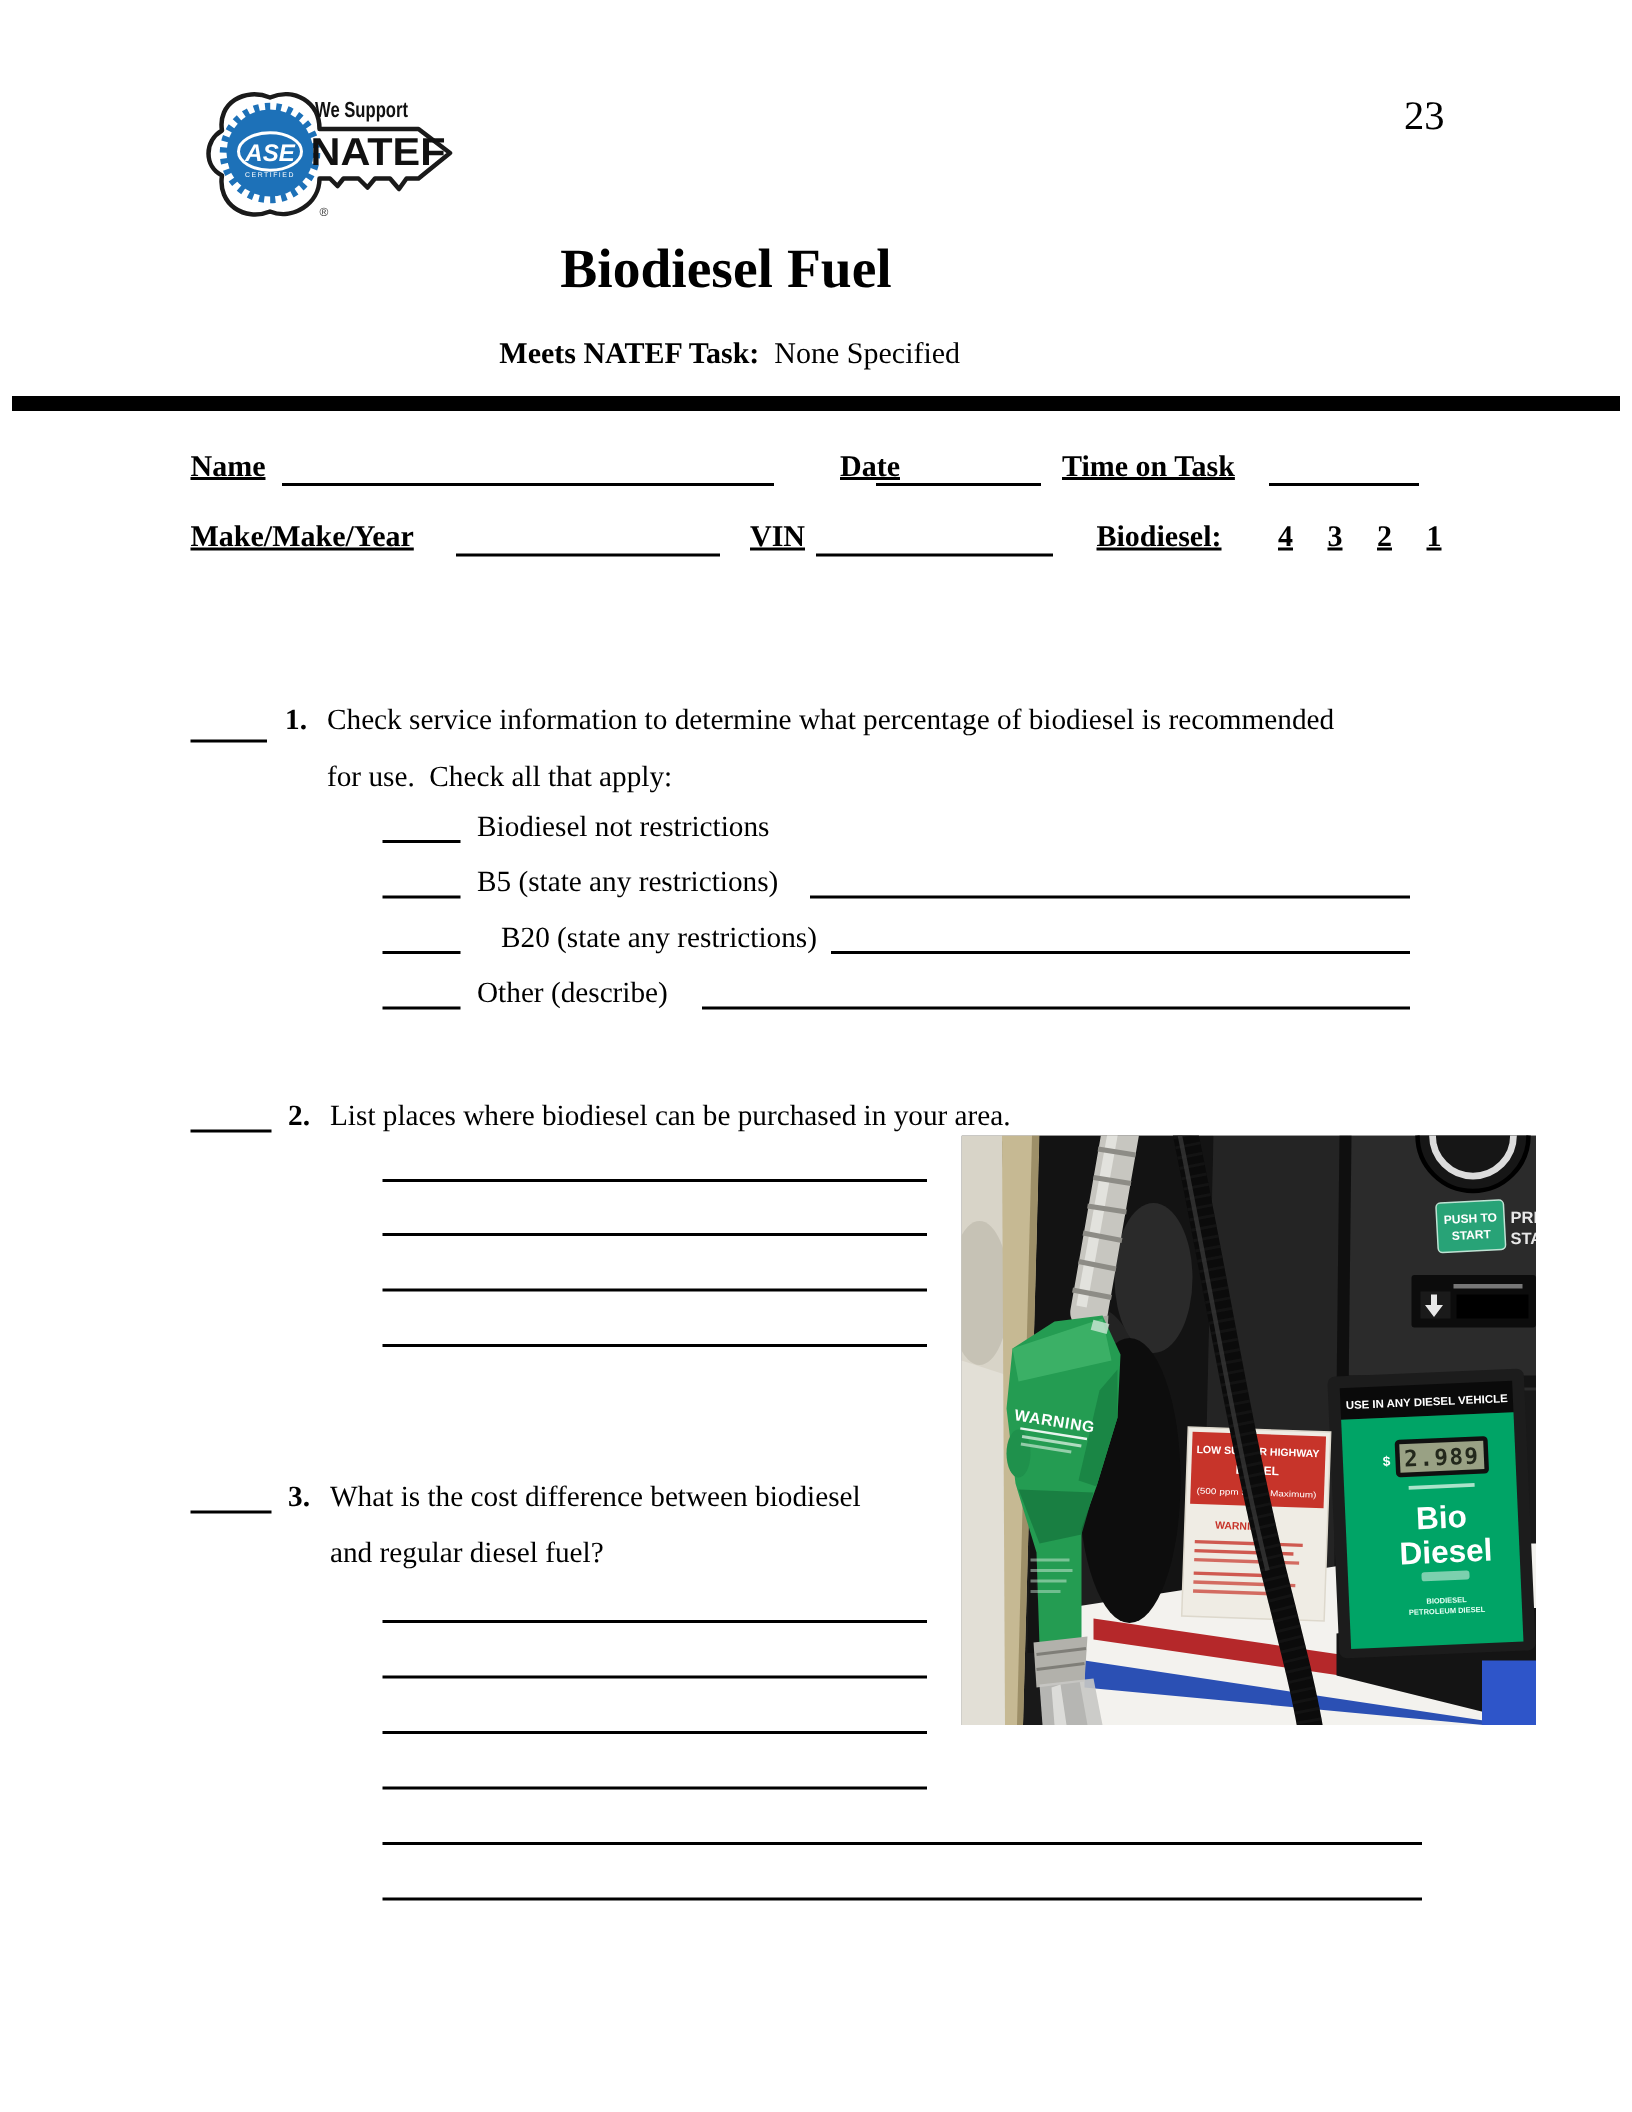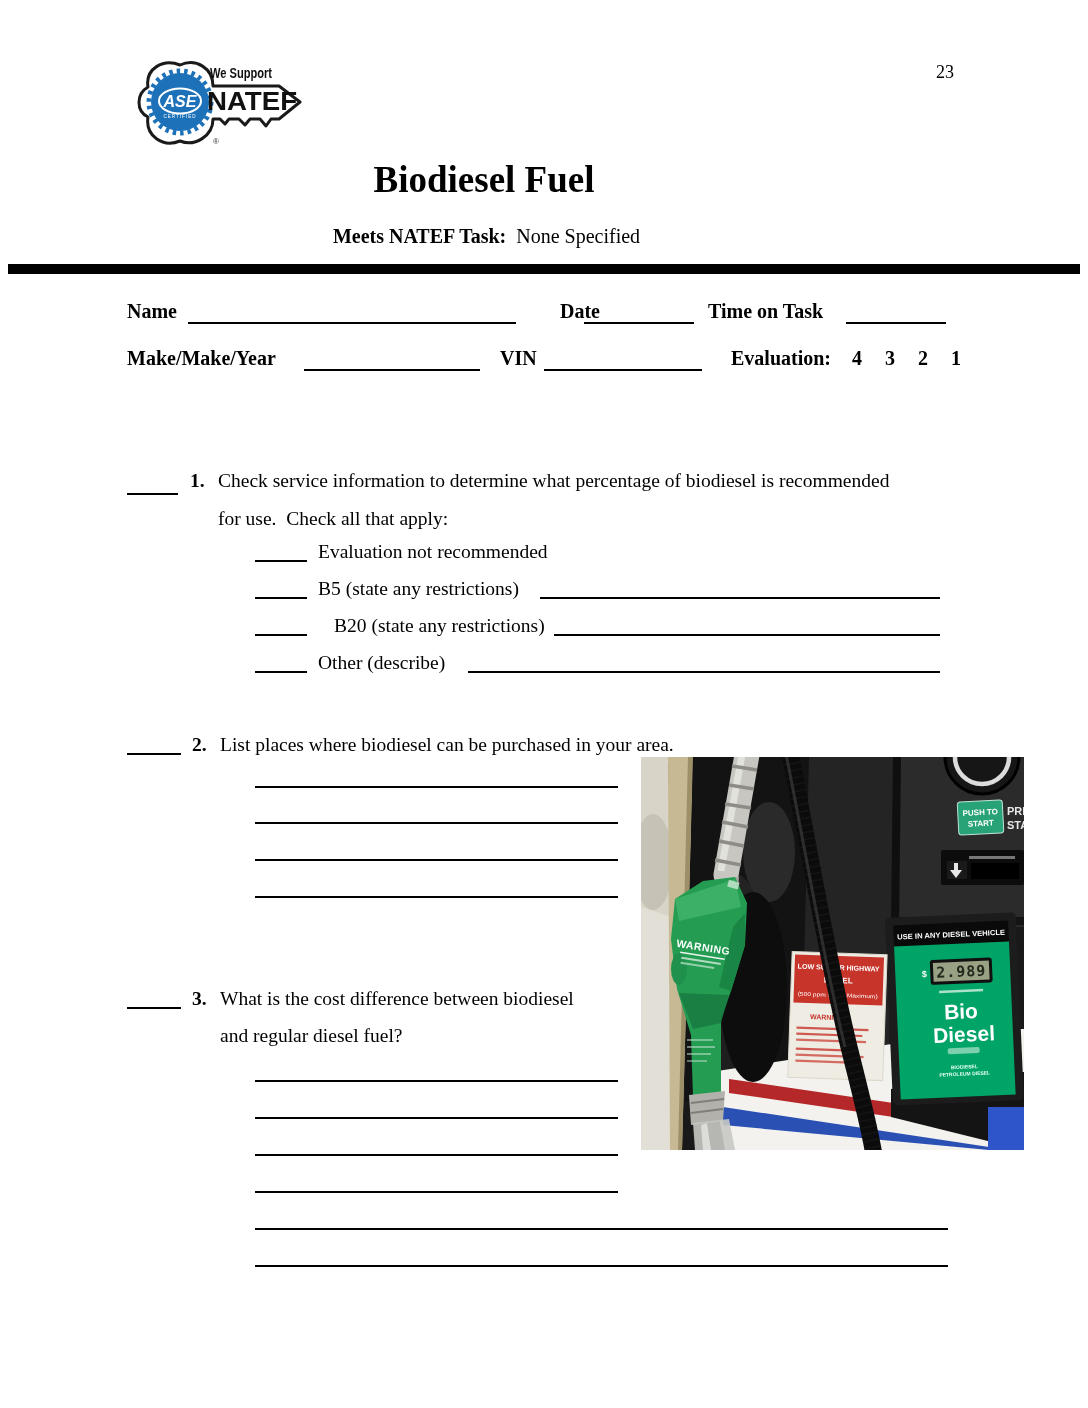--- a/index.html
+++ b/index.html
@@ -1,25 +1,25 @@
 <!DOCTYPE html>
 <html><head>
 <meta charset="utf-8">
 <style>
   html,body{margin:0;padding:0;background:#fff;}
   .page{position:relative;width:1088px;height:1408px;background:#ffffff;overflow:hidden;
         font-family:"Liberation Serif","DejaVu Serif",serif;color:#000;}
   .abs{position:absolute;}
-  .pagenum{position:absolute;font-size:18px;}
+  .pagenum{position:absolute;font-size:27px;}
   .title{position:absolute;left:0;width:968px;text-align:center;font-weight:bold;font-size:37px;}
   .subtitle{position:absolute;left:0;width:973px;text-align:center;font-size:20px;}
   .subtitle .val{margin-left:10px;}
   .b{font-weight:bold;}
   .thick{position:absolute;left:8px;top:264px;width:1072px;height:10px;background:#000;}
-  .lbl{position:absolute;font-weight:bold;font-size:20px;white-space:pre;}
+  .lbl{position:absolute;font-weight:bold;font-size:20px;white-space:pre;text-decoration:underline;}
   .num{position:absolute;font-weight:bold;font-size:19.5px;}
   .body{position:absolute;font-size:19.5px;white-space:pre;}
   .uline{position:absolute;border-top:2px solid #000;height:0;}
   .pt{font-family:"Liberation Sans","DejaVu Sans",sans-serif;}
 </style>
 </head>
 <body>
 
 <div class="page">
 
@@ -52,33 +52,33 @@
   <div class="uline" style="left:188px;top:322px;width:328px"></div>
   <span class="lbl" style="left:560px;top:300px">Date</span>
   <div class="uline" style="left:584px;top:322px;width:110px"></div>
   <span class="lbl" style="left:708px;top:300px">Time on Task</span>
   <div class="uline" style="left:846px;top:322px;width:100px"></div>
 
   <span class="lbl" style="left:127px;top:347px">Make/Make/Year</span>
   <div class="uline" style="left:304px;top:369px;width:176px"></div>
   <span class="lbl" style="left:500px;top:347px">VIN</span>
   <div class="uline" style="left:544px;top:369px;width:158px"></div>
-  <span class="lbl" style="left:731px;top:347px">Evaluation:</span>
+  <span class="lbl" style="left:731px;top:347px">Biodiesel:</span>
   <span class="lbl" style="left:852px;top:347px">4</span>
   <span class="lbl" style="left:885px;top:347px">3</span>
   <span class="lbl" style="left:918px;top:347px">2</span>
   <span class="lbl" style="left:951px;top:347px">1</span>
 
   <div class="uline" style="left:127px;top:493px;width:51px"></div>
   <span class="num" style="left:190px;top:470px">1.</span>
   <span class="body" style="left:218px;top:470px">Check service information to determine what percentage of biodiesel is recommended</span>
   <span class="body" style="left:218px;top:508px">for use.  Check all that apply:</span>
 
   <div class="uline" style="left:255px;top:560px;width:52px"></div>
-  <span class="body" style="left:318px;top:541px">Evaluation not recommended</span>
+  <span class="body" style="left:318px;top:541px">Biodiesel not restrictions</span>
 
   <div class="uline" style="left:255px;top:597px;width:52px"></div>
   <span class="body" style="left:318px;top:578px">B5 (state any restrictions)</span>
   <div class="uline" style="left:540px;top:597px;width:400px"></div>
 
   <div class="uline" style="left:255px;top:634px;width:52px"></div>
   <span class="body" style="left:334px;top:615px">B20 (state any restrictions)</span>
   <div class="uline" style="left:554px;top:634px;width:386px"></div>
 
   <div class="uline" style="left:255px;top:671px;width:52px"></div>

